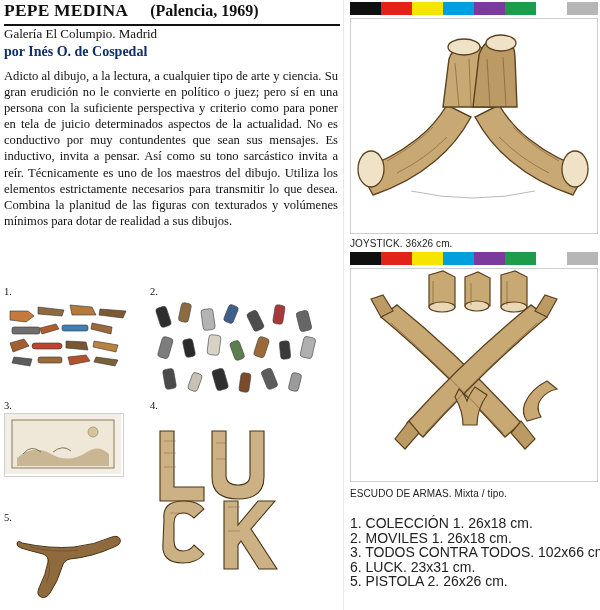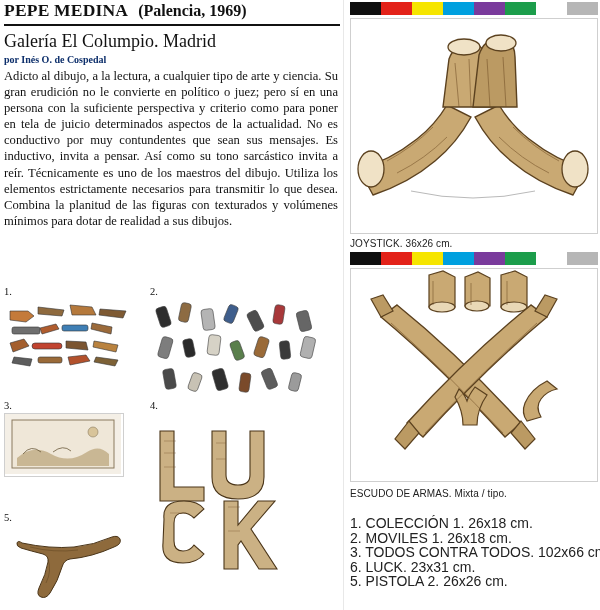--- a/index.html
+++ b/index.html
@@ -23,21 +23,21 @@
   
   .header {
     position: absolute;
     left: 4px;
     top: 0px;
     width: 336px;
   }
   .artist-line {
     display: flex;
     align-items: baseline;
-    gap: 10px;
+    gap: 22px;
     white-space: nowrap;
   }
   .artist-name {
     font-family: "Liberation Serif", serif;
     font-weight: bold;
     font-size: 17.5px;
     letter-spacing: 0.2px;
     color: #111;
   }
   .artist-place {
@@ -45,27 +45,26 @@
     font-weight: bold;
     font-size: 16px;
     color: #111;
   }
   .rule {
     margin-top: 3px;
     border-top: 2px solid #111;
     width: 336px;
   }
   .gallery {
-    margin-top: 5px;
-    font-size: 18px;
+    font-size: 13px;
     color: #111;
   }
   .byline {
     margin-top: 2px;
-    font-size: 10px;
+    font-size: 14px;
     font-weight: bold;
     color: #0d2f6b;
   }
 
   
   .body-text {
     position: absolute;
     left: 4px;
     top: 68px;
     width: 334px;

